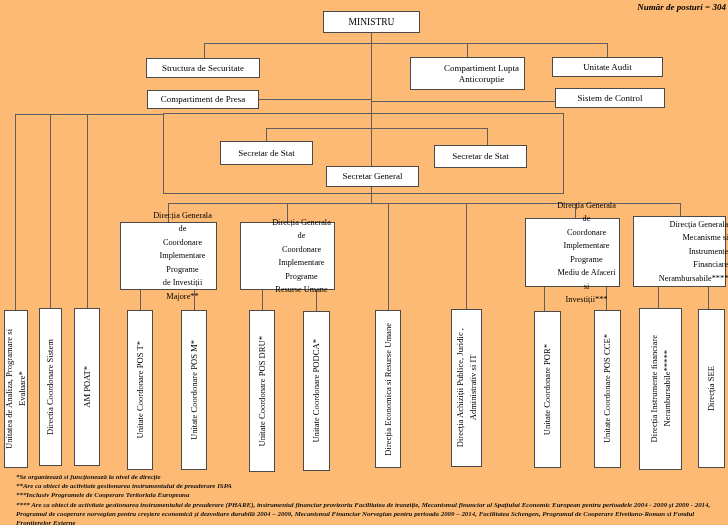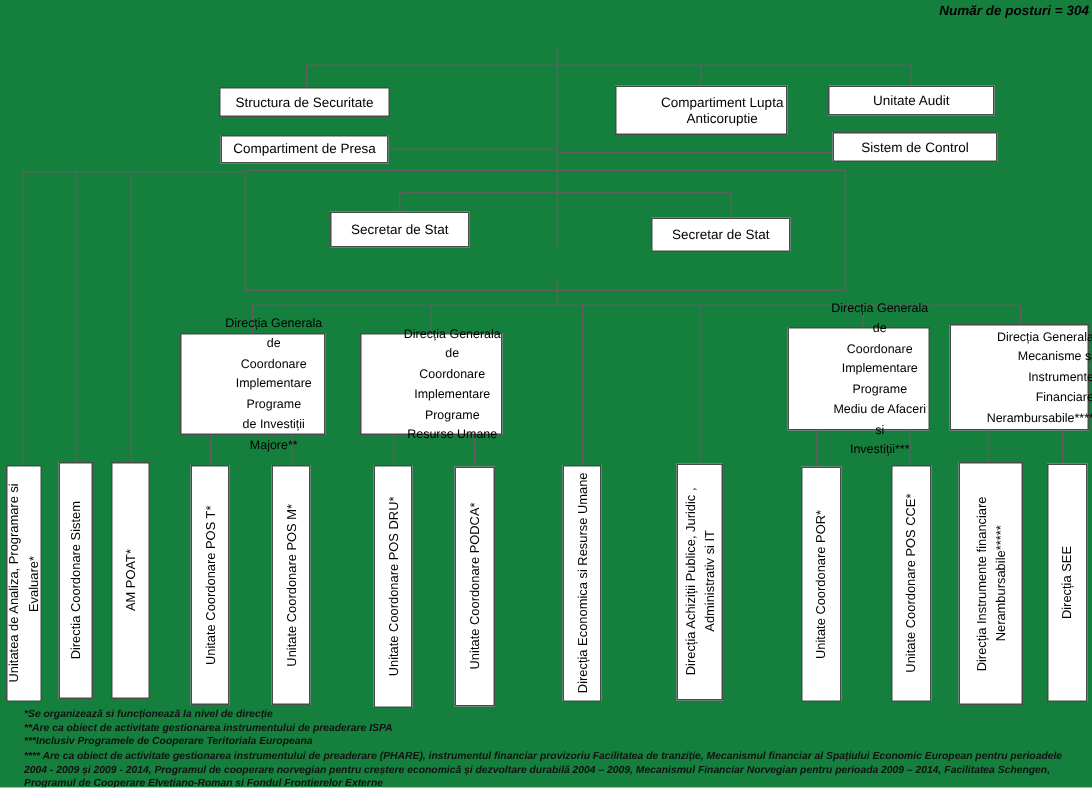--- a/index.html
+++ b/index.html
@@ -1,18 +1,18 @@
 <!DOCTYPE html>
 <html><head>
 <meta charset="utf-8">
 <style>
   html,body{margin:0;padding:0;background:#fff;}
   .stage{
-    position:relative;width:728px;height:525px;background:#15803d;overflow:hidden;
-    font-family:Liberation Sans, sans-serif;color:#000;
+    position:relative;width:728px;height:525px;background:#fdba74;overflow:hidden;
+    font-family:Liberation Serif, serif;color:#000;
   }
   .box{
     position:absolute;border:1px solid #4a4a4a;background:#fff;
     display:flex;align-items:center;justify-content:center;
     text-align:center;font-size:9px;line-height:11px;box-sizing:border-box;
   }
   .pre{white-space:pre-line;padding-left:28px;}
   .mid{font-size:8.3px;line-height:13.5px;}
   .hline,.vline{position:absolute;background:#5e5e5e;}
   .hline{height:1px;}
@@ -77,31 +77,33 @@
 
   <div class="vline" style="left:140px;top:290px;height:20px;"></div>
   <div class="vline" style="left:194px;top:290px;height:20px;"></div>
   <div class="vline" style="left:262px;top:290px;height:20px;"></div>
   <div class="vline" style="left:316px;top:290px;height:21px;"></div>
   <div class="vline" style="left:544px;top:286px;height:25px;"></div>
   <div class="vline" style="left:606px;top:286px;height:24px;"></div>
   <div class="vline" style="left:658px;top:286px;height:22px;"></div>
   <div class="vline" style="left:708px;top:286px;height:23px;"></div>
 
+  <div class="box" style="left:323px;top:11px;width:97px;height:22px;font-size:9.5px;">MINISTRU</div>
 
   <div class="box" style="left:146px;top:58px;width:114px;height:20px;">Structura de Securitate</div>
   <div class="box pre" style="left:410px;top:57px;width:115px;height:33px;">Compartiment Lupta
 Anticoruptie</div>
   <div class="box" style="left:552px;top:57px;width:111px;height:20px;">Unitate  Audit</div>
 
   <div class="box" style="left:147px;top:90px;width:112px;height:19px;">Compartiment de Presa</div>
   <div class="box" style="left:555px;top:88px;width:110px;height:20px;">Sistem de Control</div>
 
   <div class="box" style="left:220px;top:141px;width:93px;height:24px;">Secretar de Stat</div>
   <div class="box" style="left:434px;top:145px;width:93px;height:23px;">Secretar de Stat</div>
+  <div class="box" style="left:326px;top:166px;width:93px;height:21px;">Secretar General</div>
 
   <div class="box pre mid" style="left:120px;top:222px;width:97px;height:68px;">Direcția Generala de
 Coordonare
 Implementare Programe
 de Investiții Majore**</div>
   <div class="box pre mid" style="left:240px;top:222px;width:95px;height:68px;">Direcția Generala de
 Coordonare
 Implementare Programe
 Resurse Umane</div>
   <div class="box pre mid" style="left:525px;top:218px;width:95px;height:69px;">Direcția Generala de

